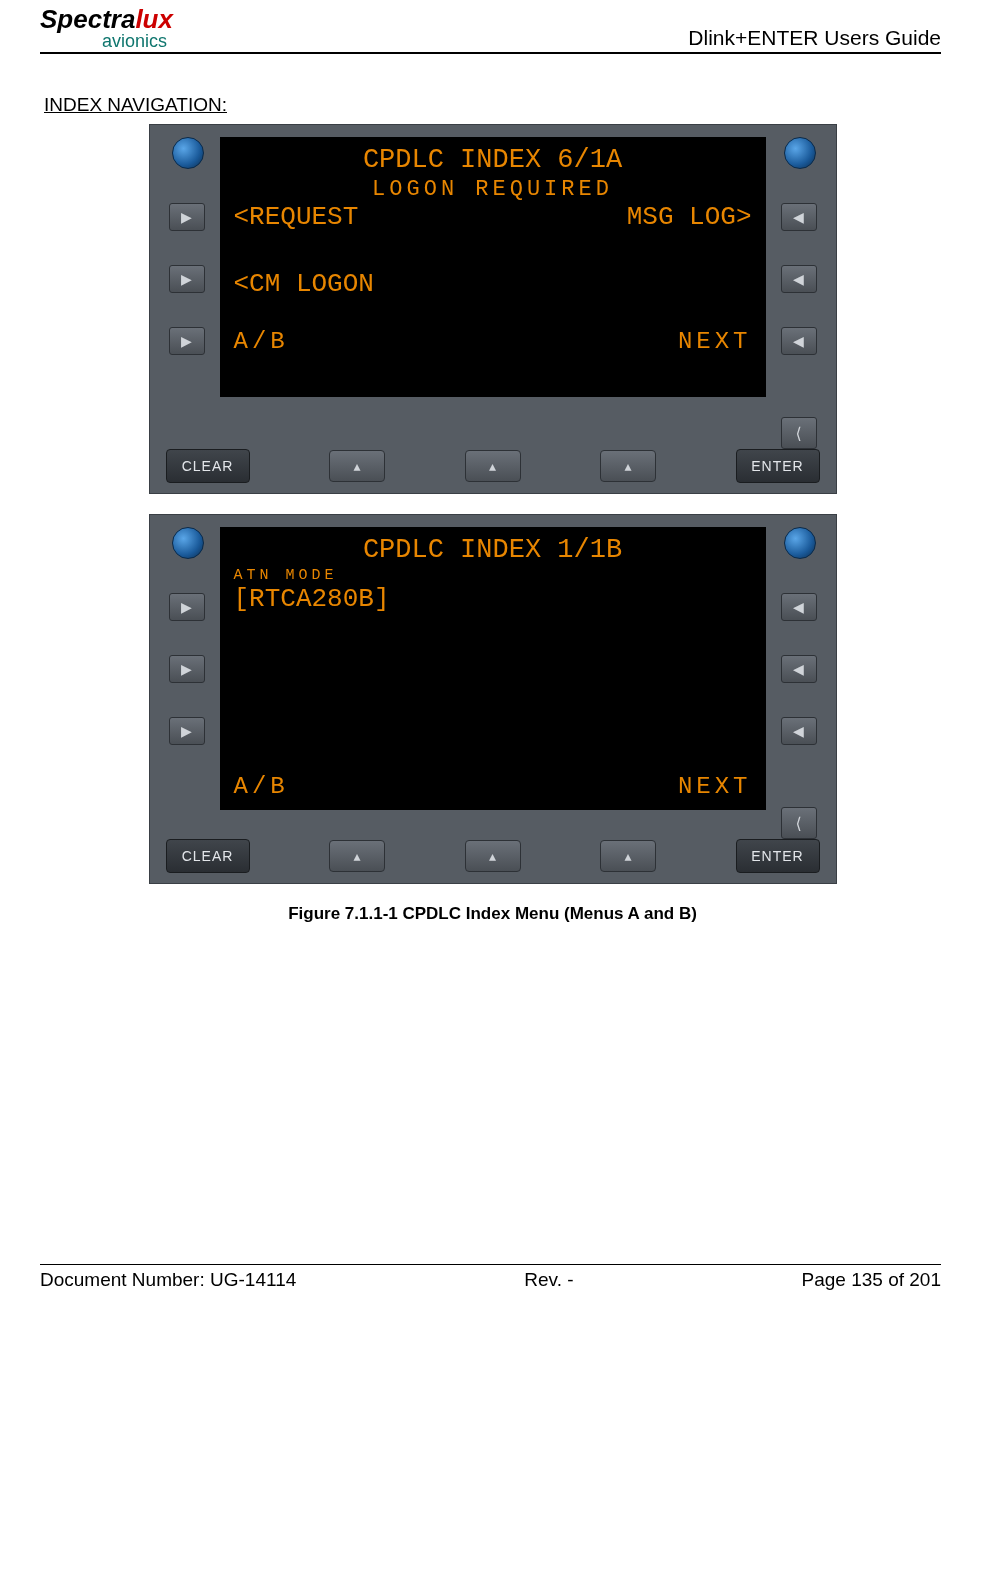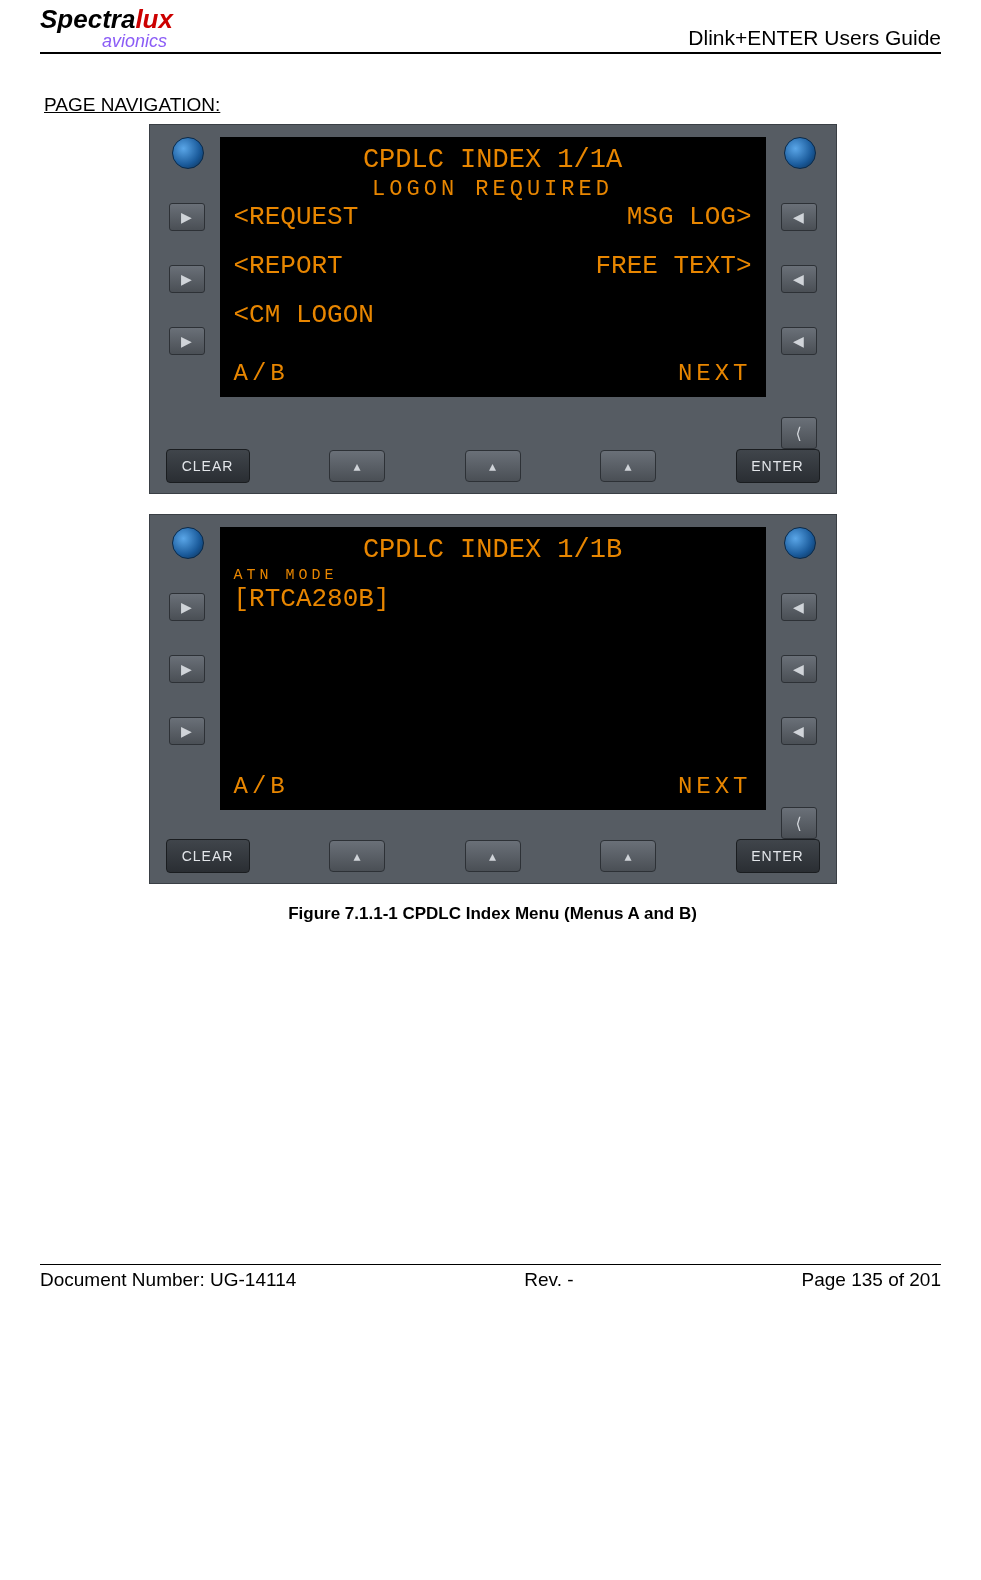--- a/index.html
+++ b/index.html
@@ -21,21 +21,21 @@
     padding-top: 6px;
     padding-bottom: 2px;
   }
   .logo {
     display: flex;
     flex-direction: column;
     line-height: 1;
   }
   .logo-main { font-weight: bold; font-style: italic; font-size: 26px; color: #000; }
   .logo-main .red { color: #c00; }
-  .logo-sub { font-style: italic; color: #8b5cf6; font-size: 18px; text-align: right; padding-right: 6px; }
+  .logo-sub { color: #0f766e; font-size: 18px; text-align: right; padding-right: 6px; }
   .header-right { font-size: 21px; }
   .content { padding-top: 40px; padding-left: 4px; }
   .navhead { font-size: 19px; text-decoration: underline; }
   .navlist { list-style: none; padding: 0 0 0 44px; margin: 2px 0 0 0; font-size: 19px; font-weight: bold; }
   .navlist li { margin-bottom: 6px; }
   .arrow { display: inline-block; margin: 0 6px 0 8px; }
   .boxed { border: 1.5px solid #000; padding: 0 3px; display: inline-block; }
 
   .device {
     width: 688px;
@@ -101,42 +101,38 @@
     <div class="logo">
       <div class="logo-main">
         <span>Spectra</span><span class="red">lux</span>
       </div>
       <div class="logo-sub">avionics</div>
     </div>
     <div class="header-right">Dlink+ENTER Users Guide</div>
   </div>
 
   <div class="content">
-    <div class="navhead">PAGE NAVIGATION:</div>
+    <div class="navhead">INDEX NAVIGATION:</div>
 
     <div class="device">
       <div class="device-top">
         <div class="sidecol" style="padding-top:0;">
           <div class="cue"></div>
           <div class="lsk">▶</div>
           <div class="lsk">▶</div>
           <div class="lsk">▶</div>
         </div>
         <div class="screen">
-          <div class="title">CPDLC INDEX  1/1A</div>
+          <div class="title">CPDLC INDEX  6/1A</div>
           <div class="sub">LOGON REQUIRED</div>
           <div class="row">
             <span>&lt;REQUEST</span>
             <span>MSG LOG&gt;</span>
           </div>
           <div style="height:18px"></div>
-          <div class="row">
-            <span>&lt;REPORT</span>
-            <span>FREE TEXT&gt;</span>
-          </div>
           <div style="height:18px"></div>
           <div class="row">
             <span>&lt;CM LOGON</span>
             <span></span>
           </div>
           <div class="footer-row">
             <span>A/B</span>
             <span>NEXT</span>
           </div>
         </div>

